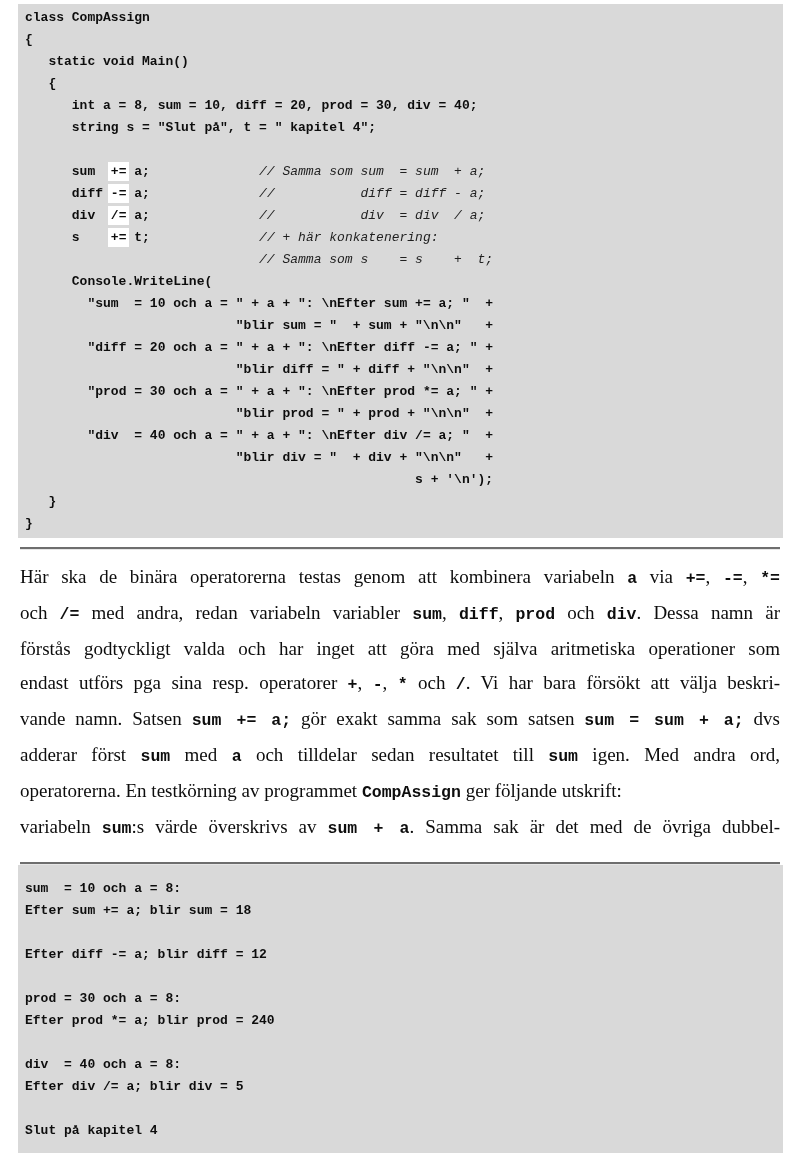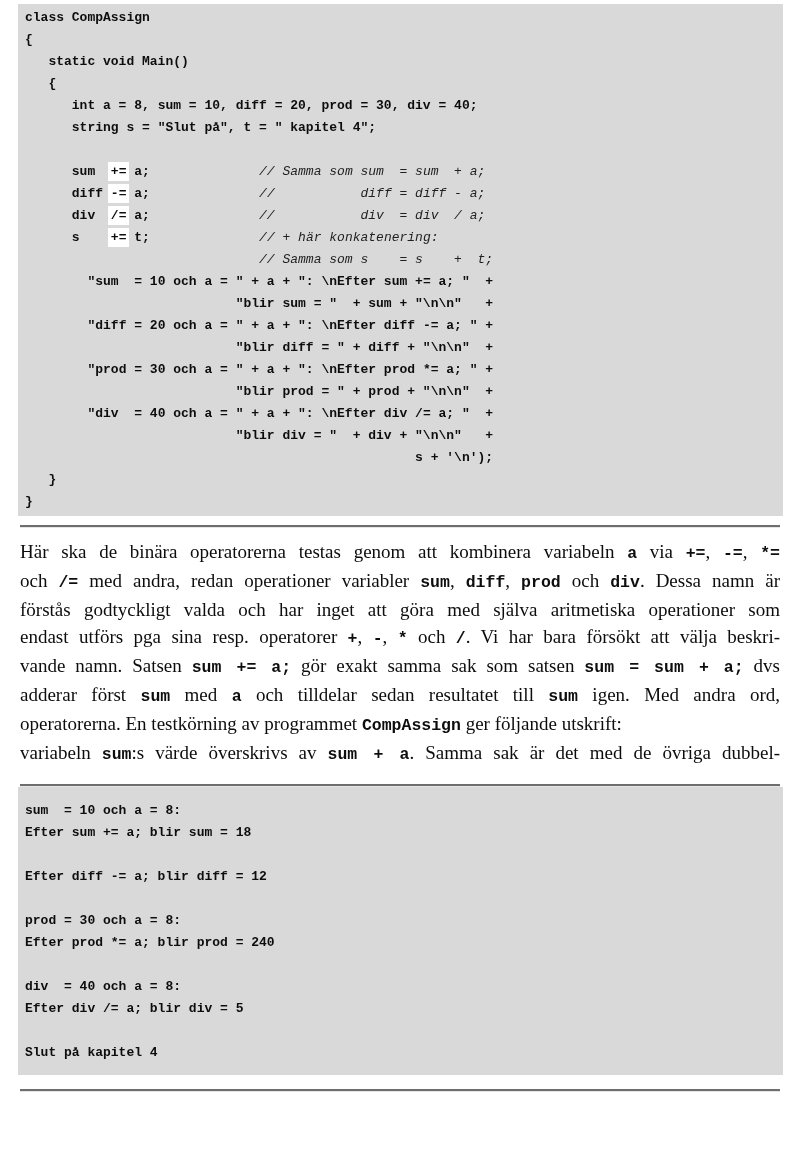--- a/index.html
+++ b/index.html
@@ -58,21 +58,21 @@
     border-bottom: 1px solid var(--rule-light);
   }
   .rule-top    { margin-top: 9px; }
   .rule-middle { margin-top: 15px; }
   .rule-bottom { margin-top: 14px; }
 
   
   .paragraph {
     margin: 10px 20px 16px 20px;
     font-size: 19px;
-    line-height: 27px;
+    line-height: 34px;
     color: var(--ink);
   }
   .para-line {
     text-align: justify;
     text-align-last: justify;
   }
   .para-line.last { text-align-last: left; }
   .inline-code {
     font-family: "Liberation Mono", "DejaVu Sans Mono", monospace;
     font-weight: bold;
@@ -95,36 +95,37 @@
       <div class="code-line">   <span class="code">static void Main()</span></div>
       <div class="code-line">   <span class="code">{</span></div>
       <div class="code-line">      <span class="code">int a = 8, sum = 10, diff = 20, prod = 30, div = 40;</span></div>
       <div class="code-line">      <span class="code">string s = "Slut på", t = " kapitel 4";</span></div>
       <div class="code-line">&nbsp;</div>
       <div class="code-line">      <span class="code">sum</span>  <span class="hl">+=</span><span class="code"> a;</span>              <span class="comment">// Samma som sum  = sum  + a;</span></div>
       <div class="code-line">      <span class="code">diff</span> <span class="hl">-=</span><span class="code"> a;</span>              <span class="comment">//           diff = diff - a;</span></div>
       <div class="code-line">      <span class="code">div</span>  <span class="hl">/=</span><span class="code"> a;</span>              <span class="comment">//           div  = div  / a;</span></div>
       <div class="code-line">      <span class="code">s</span>    <span class="hl">+=</span><span class="code"> t;</span>              <span class="comment">// + här konkatenering:</span></div>
       <div class="code-line">                              <span class="comment">// Samma som s    = s    +  t;</span></div>
+      <div class="code-line">      <span class="code">Console.WriteLine(</span></div>
       <div class="code-line">        <span class="code">"sum  = 10 och a = " + a + ": \nEfter sum += a; "  +</span></div>
       <div class="code-line">                           <span class="code">"blir sum = "  + sum + "\n\n"   +</span></div>
       <div class="code-line">        <span class="code">"diff = 20 och a = " + a + ": \nEfter diff -= a; " +</span></div>
       <div class="code-line">                           <span class="code">"blir diff = " + diff + "\n\n"  +</span></div>
       <div class="code-line">        <span class="code">"prod = 30 och a = " + a + ": \nEfter prod *= a; " +</span></div>
       <div class="code-line">                           <span class="code">"blir prod = " + prod + "\n\n"  +</span></div>
       <div class="code-line">        <span class="code">"div  = 40 och a = " + a + ": \nEfter div /= a; "  +</span></div>
       <div class="code-line">                           <span class="code">"blir div = "  + div + "\n\n"   +</span></div>
       <div class="code-line">                                                  <span class="code">s + '\n');</span></div>
       <div class="code-line">   <span class="code">}</span></div>
       <div class="code-line"><span class="code">}</span></div>
     </div>
   <div class="rule rule-top"></div>
   <div class="paragraph">
       <div class="para-line"><span>Här ska de binära operatorerna testas genom att kombinera variabeln </span><span class="inline-code">a</span><span> via </span><span class="inline-code">+=</span><span>, </span><span class="inline-code">-=</span><span>, </span><span class="inline-code">*=</span></div>
-      <div class="para-line"><span>och </span><span class="inline-code">/=</span><span> med andra, redan operationer variabler </span><span class="inline-code">sum</span><span>, </span><span class="inline-code">diff</span><span>, </span><span class="inline-code">prod</span><span> och </span><span class="inline-code">div</span><span>. Dessa namn är</span></div>
+      <div class="para-line"><span>och </span><span class="inline-code">/=</span><span> med andra, redan variabeln variabler </span><span class="inline-code">sum</span><span>, </span><span class="inline-code">diff</span><span>, </span><span class="inline-code">prod</span><span> och </span><span class="inline-code">div</span><span>. Dessa namn är</span></div>
       <div class="para-line"><span>förstås godtyckligt valda och har inget att göra med själva aritmetiska operationer som</span></div>
       <div class="para-line"><span>endast utförs pga sina resp. operatorer </span><span class="inline-code">+</span><span>, </span><span class="inline-code">-</span><span>, </span><span class="inline-code">*</span><span> och </span><span class="inline-code">/</span><span>. Vi har bara försökt att välja beskri-</span></div>
       <div class="para-line"><span>vande namn. Satsen </span><span class="inline-code">sum += a;</span><span> gör exakt samma sak som satsen </span><span class="inline-code">sum = sum + a;</span><span> dvs</span></div>
       <div class="para-line"><span>adderar först </span><span class="inline-code">sum</span><span> med </span><span class="inline-code">a</span><span> och tilldelar sedan resultatet till </span><span class="inline-code">sum</span><span> igen. Med andra ord,</span></div>
       <div class="para-line last"><span>operatorerna. En testkörning av programmet </span><span class="inline-code">CompAssign</span><span> ger följande utskrift:</span></div>
       <div class="para-line"><span>variabeln </span><span class="inline-code">sum</span><span>:s värde överskrivs av </span><span class="inline-code">sum + a</span><span>. Samma sak är det med de övriga dubbel-</span></div>
     </div>
   <div class="rule rule-middle"></div>
   <div class="mono-block output-block">
       <div class="out-line">sum  = 10 och a = 8:</div>

